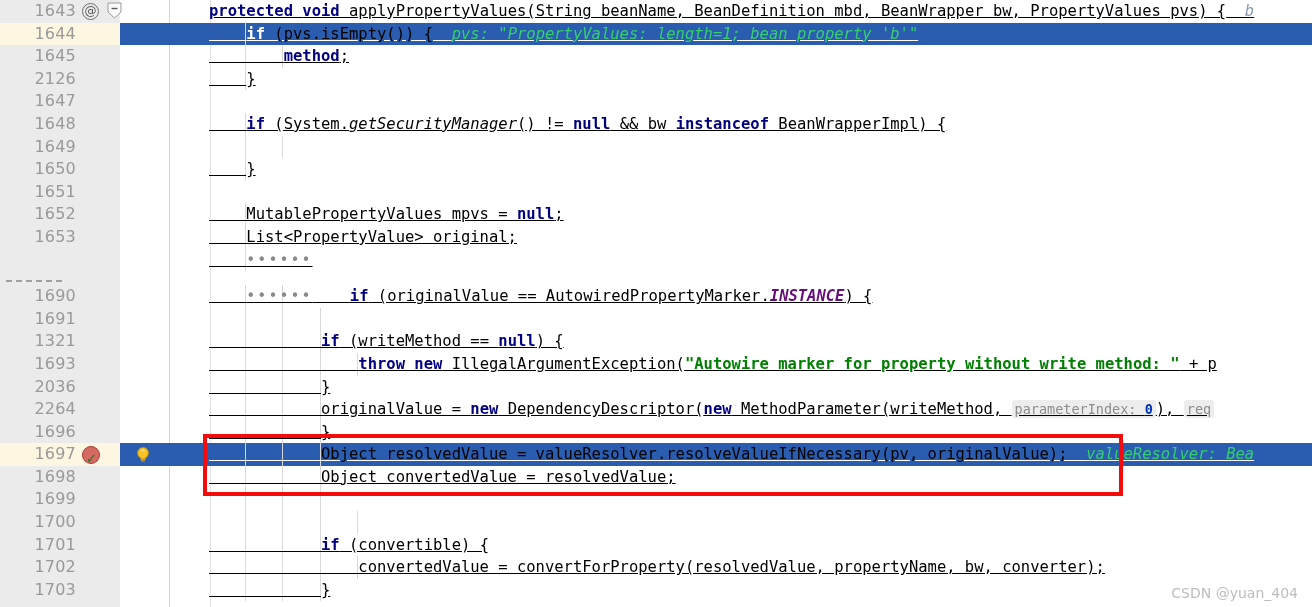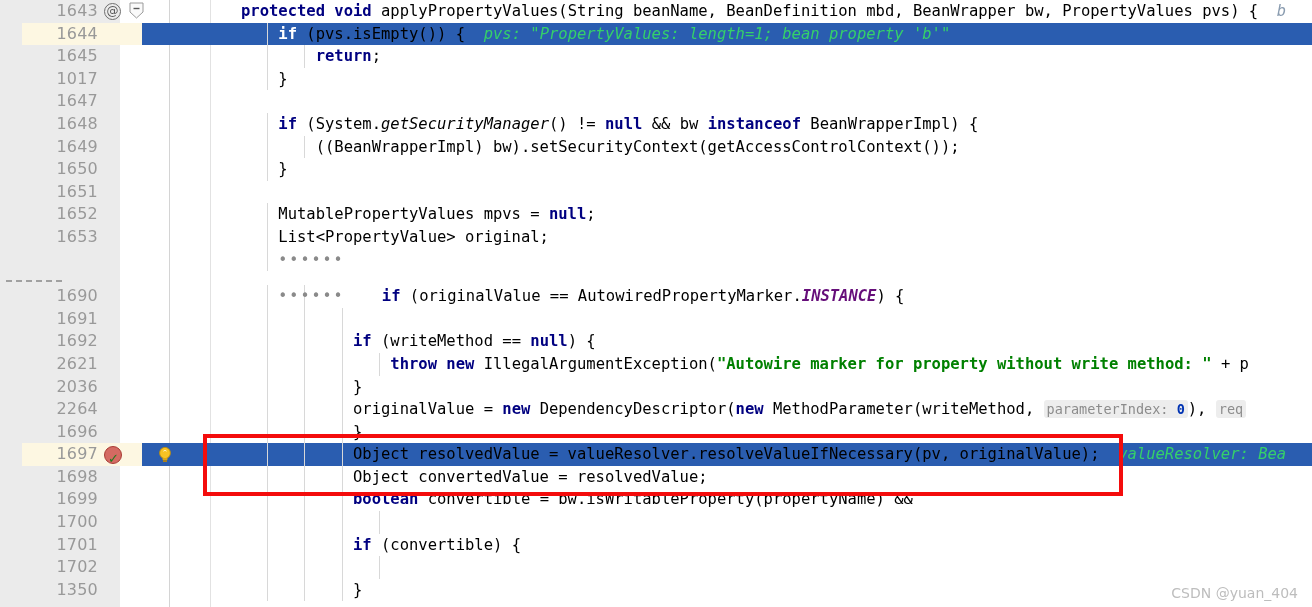--- a/index.html
+++ b/index.html
@@ -40,21 +40,21 @@
     position: absolute;
     left: 171px; top: 0; bottom: 0;
     width: 40px;
     background: #ffffff;
     border-right: 1px solid #e2e2e2;
   }
 
   
   .rows {
     position: absolute;
-    left: 0; top: 0; right: 0; margin-left: 22px;
+    left: 0; top: 0; right: 0;
     }
   .row {
     position: relative;
     height: 22.6px;
     line-height: 22.6px;
     white-space: nowrap;
   }
   .row .num {
     position: absolute;
     left: 0; top: 0;
@@ -67,25 +67,26 @@
   }
   .row.cur .numcell {
     position: absolute;
     left: 0; top: 0;
     width: 120px; height: 100%;
     background: #fdf7e2;
   }
 
   .row .codearea {
     position: absolute;
-    left: 217px; top: 0; right: 0; height: 100%;
+    left: 207px; top: 0; right: 0; height: 100%;
     font-family: "DejaVu Sans Mono", "Liberation Mono", monospace;
     font-size: 15.5px;
     color: #000000;
     padding-left: 2px;
+    text-decoration: underline;
   }
   
   .row.exec .selbar {
     position: absolute;
     left: 120px; top: 0; right: 0; height: 100%;
     background: #2a5db0;
   }
   .row.exec .codearea { color: #ffffff; z-index: 3; }
   .row.exec .codearea .kw { color: #ffffff; font-weight: bold; }
   .row.exec .hint { color: #35d06a; }
@@ -226,41 +227,40 @@
         <div class="numcell"></div>
         <div class="selbar"></div>
         <div class="num">1644</div>
         <div class="iguide" style="left: 244.52px;"></div>
         <div class="codearea"><span class="plain" style="white-space: pre;">    </span><span class="kw" style="white-space: pre;">if</span><span class="plain" style="white-space: pre;"> (pvs.isEmpty()) {  </span><span class="hint" style="white-space: pre;">pvs: "PropertyValues: length=1; bean property 'b'"</span></div>
       </div>
       <div class="row">
         <div class="num">1645</div>
         <div class="iguide" style="left: 244.52px;"></div>
         <div class="iguide" style="left: 282.04px;"></div>
-        <div class="codearea"><span class="plain" style="white-space: pre;">        </span><span class="kw" style="white-space: pre;">return</span><span class="plain" style="white-space: pre;">;</span></div>
-      </div>
-      <div class="row">
-        <div class="num">1017</div>
+        <div class="codearea"><span class="plain" style="white-space: pre;">        </span><span class="kw" style="white-space: pre;">method</span><span class="plain" style="white-space: pre;">;</span></div>
+      </div>
+      <div class="row">
+        <div class="num">2126</div>
         <div class="iguide" style="left: 244.52px;"></div>
         <div class="codearea"><span class="plain" style="white-space: pre;">    }</span></div>
       </div>
       <div class="row">
         <div class="num">1647</div>
         <div class="codearea"></div>
       </div>
       <div class="row">
         <div class="num">1648</div>
         <div class="iguide" style="left: 244.52px;"></div>
         <div class="codearea"><span class="plain" style="white-space: pre;">    </span><span class="kw" style="white-space: pre;">if</span><span class="plain" style="white-space: pre;"> (System.</span><span class="mi" style="white-space: pre;">getSecurityManager</span><span class="plain" style="white-space: pre;">() != </span><span class="kw" style="white-space: pre;">null</span><span class="plain" style="white-space: pre;"> &amp;&amp; bw </span><span class="kw" style="white-space: pre;">instanceof</span><span class="plain" style="white-space: pre;"> BeanWrapperImpl) {</span></div>
       </div>
       <div class="row">
         <div class="num">1649</div>
         <div class="iguide" style="left: 244.52px;"></div>
         <div class="iguide" style="left: 282.04px;"></div>
-        <div class="codearea"><span class="plain" style="white-space: pre;">        ((BeanWrapperImpl) bw).setSecurityContext(getAccessControlContext());</span></div>
       </div>
       <div class="row">
         <div class="num">1650</div>
         <div class="iguide" style="left: 244.52px;"></div>
         <div class="codearea"><span class="plain" style="white-space: pre;">    }</span></div>
       </div>
       <div class="row">
         <div class="num">1651</div>
         <div class="codearea"></div>
       </div>
@@ -287,28 +287,28 @@
         <div class="iguide" style="left: 282.04px;"></div>
         <div class="codearea"><span class="plain" style="white-space: pre;">    </span><span class="folddots" style="white-space: pre;">••••••</span><span class="plain" style="white-space: pre;">    </span><span class="kw" style="white-space: pre;">if</span><span class="plain" style="white-space: pre;"> (originalValue == AutowiredPropertyMarker.</span><span class="stat" style="white-space: pre;">INSTANCE</span><span class="plain" style="white-space: pre;">) {</span></div>
       </div>
       <div class="row">
         <div class="num">1691</div>
         <div class="iguide" style="left: 244.52px;"></div>
         <div class="iguide" style="left: 282.04px;"></div>
         <div class="iguide" style="left: 319.56px;"></div>
       </div>
       <div class="row">
-        <div class="num">1692</div>
+        <div class="num">1321</div>
         <div class="iguide" style="left: 244.52px;"></div>
         <div class="iguide" style="left: 282.04px;"></div>
         <div class="iguide" style="left: 319.56px;"></div>
         <div class="codearea"><span class="plain" style="white-space: pre;">            </span><span class="kw" style="white-space: pre;">if</span><span class="plain" style="white-space: pre;"> (writeMethod == </span><span class="kw" style="white-space: pre;">null</span><span class="plain" style="white-space: pre;">) {</span></div>
       </div>
       <div class="row">
-        <div class="num">2621</div>
+        <div class="num">1693</div>
         <div class="iguide" style="left: 244.52px;"></div>
         <div class="iguide" style="left: 282.04px;"></div>
         <div class="iguide" style="left: 319.56px;"></div>
         <div class="iguide" style="left: 357.08px;"></div>
         <div class="codearea"><span class="plain" style="white-space: pre;">                </span><span class="kw" style="white-space: pre;">throw new</span><span class="plain" style="white-space: pre;"> IllegalArgumentException(</span><span class="str" style="white-space: pre;">"Autowire marker for property without write method: "</span><span class="plain" style="white-space: pre;"> + p</span></div>
       </div>
       <div class="row">
         <div class="num">2036</div>
         <div class="iguide" style="left: 244.52px;"></div>
         <div class="iguide" style="left: 282.04px;"></div>
@@ -352,21 +352,20 @@
         <div class="iguide" style="left: 244.52px;"></div>
         <div class="iguide" style="left: 282.04px;"></div>
         <div class="iguide" style="left: 319.56px;"></div>
         <div class="codearea"><span class="plain" style="white-space: pre;">            Object convertedValue = resolvedValue;</span></div>
       </div>
       <div class="row">
         <div class="num">1699</div>
         <div class="iguide" style="left: 244.52px;"></div>
         <div class="iguide" style="left: 282.04px;"></div>
         <div class="iguide" style="left: 319.56px;"></div>
-        <div class="codearea"><span class="plain" style="white-space: pre;">            </span><span class="kw" style="white-space: pre;">boolean</span><span class="plain" style="white-space: pre;"> convertible = bw.isWritableProperty(propertyName) &amp;&amp;</span></div>
       </div>
       <div class="row">
         <div class="num">1700</div>
         <div class="iguide" style="left: 244.52px;"></div>
         <div class="iguide" style="left: 282.04px;"></div>
         <div class="iguide" style="left: 319.56px;"></div>
         <div class="iguide" style="left: 357.08px;"></div>
       </div>
       <div class="row">
         <div class="num">1701</div>
@@ -374,23 +373,24 @@
         <div class="iguide" style="left: 282.04px;"></div>
         <div class="iguide" style="left: 319.56px;"></div>
         <div class="codearea"><span class="plain" style="white-space: pre;">            </span><span class="kw" style="white-space: pre;">if</span><span class="plain" style="white-space: pre;"> (convertible) {</span></div>
       </div>
       <div class="row">
         <div class="num">1702</div>
         <div class="iguide" style="left: 244.52px;"></div>
         <div class="iguide" style="left: 282.04px;"></div>
         <div class="iguide" style="left: 319.56px;"></div>
         <div class="iguide" style="left: 357.08px;"></div>
-      </div>
-      <div class="row">
-        <div class="num">1350</div>
+        <div class="codearea"><span class="plain" style="white-space: pre;">                convertedValue = convertForProperty(resolvedValue, propertyName, bw, converter);</span></div>
+      </div>
+      <div class="row">
+        <div class="num">1703</div>
         <div class="iguide" style="left: 244.52px;"></div>
         <div class="iguide" style="left: 282.04px;"></div>
         <div class="iguide" style="left: 319.56px;"></div>
         <div class="codearea"><span class="plain" style="white-space: pre;">            }</span></div>
       </div>
     </div>
 
   <div class="redbox"></div>
 
   <div class="watermark">CSDN @yuan_404</div>

